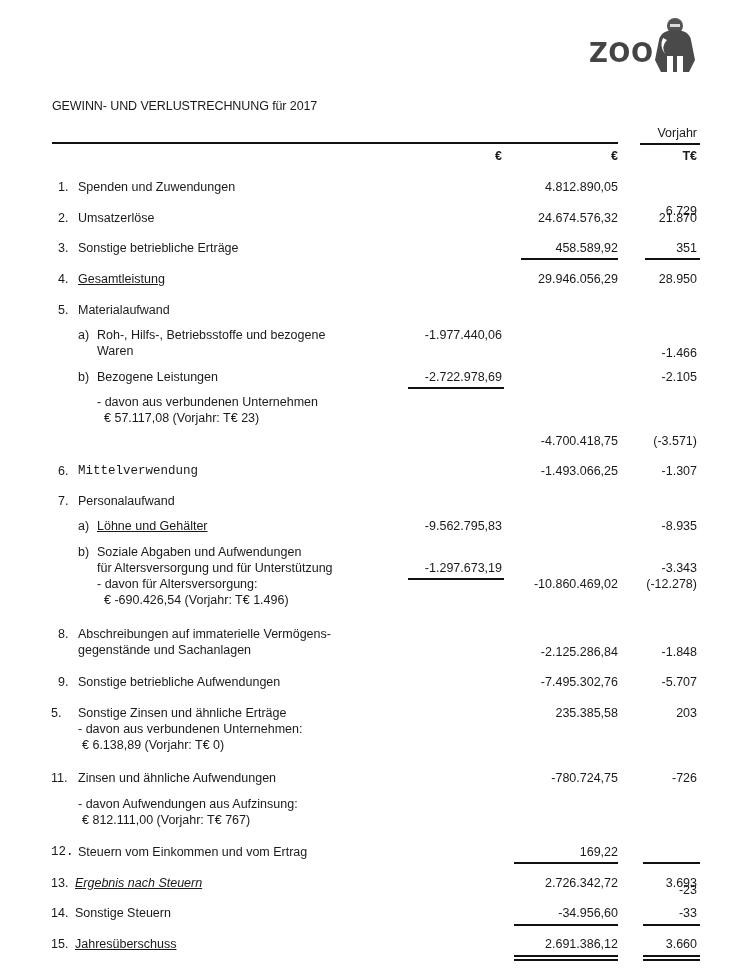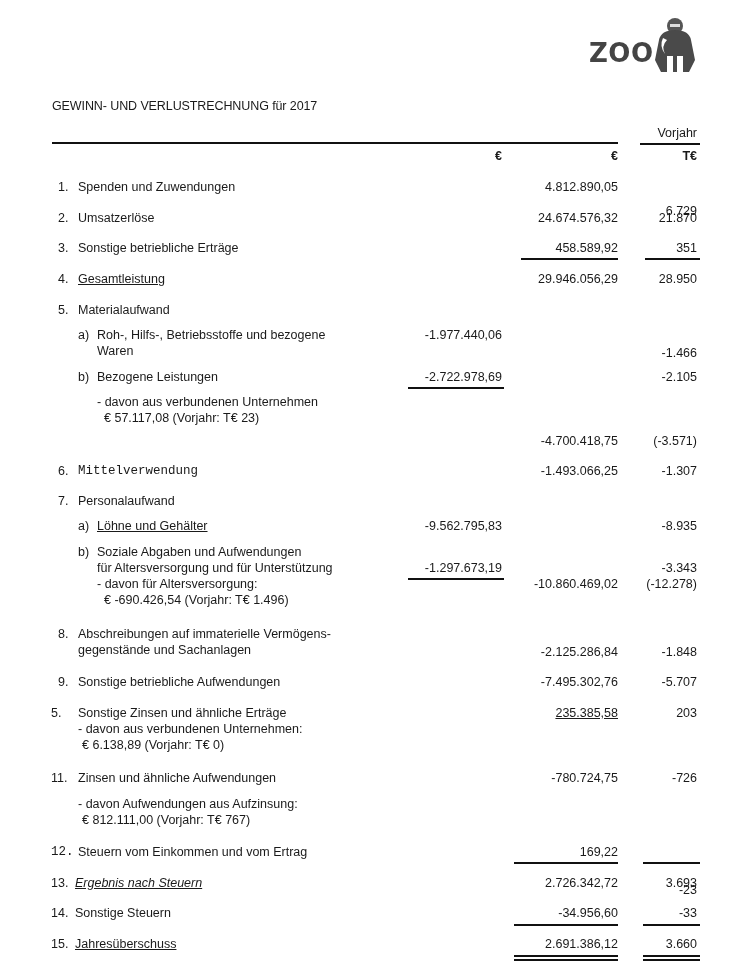--- a/index.html
+++ b/index.html
@@ -114,21 +114,21 @@
 
 <div class="lbl" style="left:58px; top:675px;">9.</div>
 <div class="lbl" style="left:78px; top:675px;">Sonstige betriebliche Aufwendungen</div>
 <div class="num c2" style="top:675px;">-7.495.302,76</div>
 <div class="num c3" style="top:675px;">-5.707</div>
 
 <div class="lbl" style="left:51px; top:706px;">5.</div>
 <div class="lbl" style="left:78px; top:706px;">Sonstige Zinsen und ähnliche Erträge</div>
 <div class="lbl" style="left:78px; top:722px;">- davon aus verbundenen Unternehmen:</div>
 <div class="lbl" style="left:82px; top:738px;">€ 6.138,89 (Vorjahr: T€ 0)</div>
-<div class="num c2" style="top:706px;text-decoration:underline;">235.385,58</div>
+<div class="num c2" style="top:706px;">235.385,58</div>
 <div class="num c3" style="top:706px;">203</div>
 
 <div class="lbl" style="left:51px; top:771px;">11.</div>
 <div class="lbl" style="left:78px; top:771px;">Zinsen und ähnliche Aufwendungen</div>
 <div class="num c2" style="top:771px;">-780.724,75</div>
 <div class="num c3" style="top:771px;text-align:right;">-726</div>
 <div class="lbl" style="left:78px; top:797px;">- davon Aufwendungen aus Aufzinsung:</div>
 <div class="lbl" style="left:82px; top:813px;">€ 812.111,00 (Vorjahr: T€ 767)</div>
 
 <div class="lbl" style="left:51px; top:845px;font-family:Liberation Mono, monospace;">12.</div>

